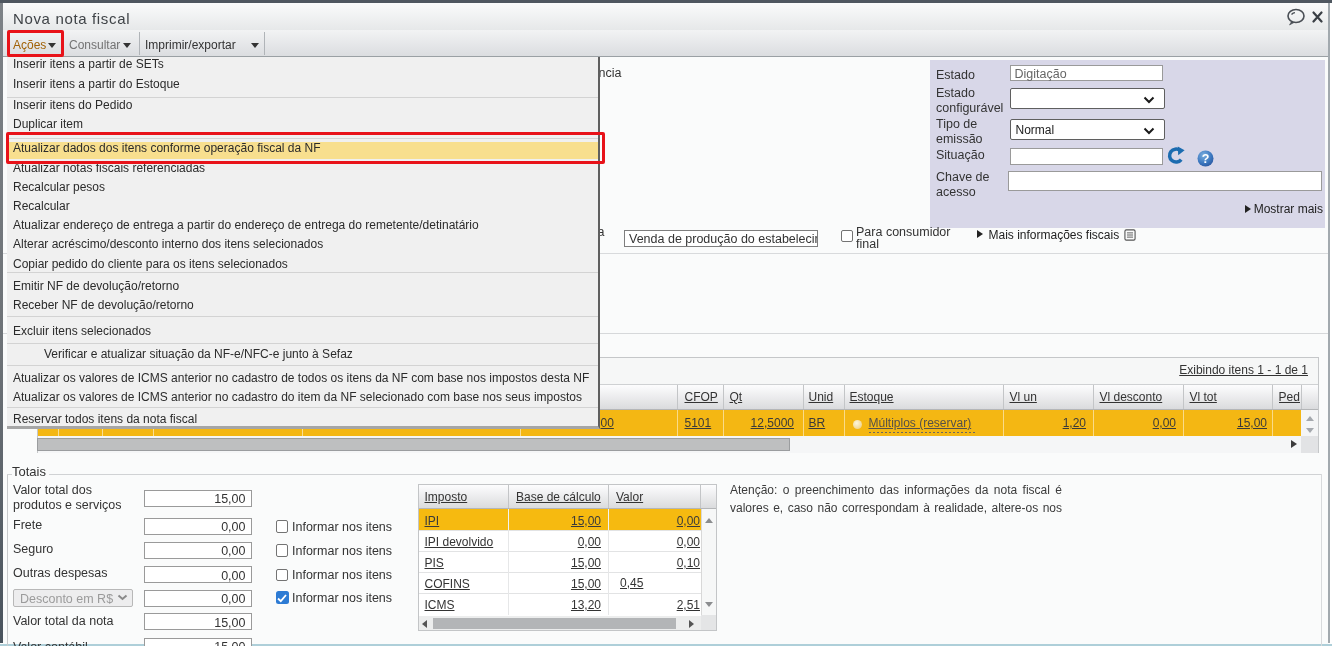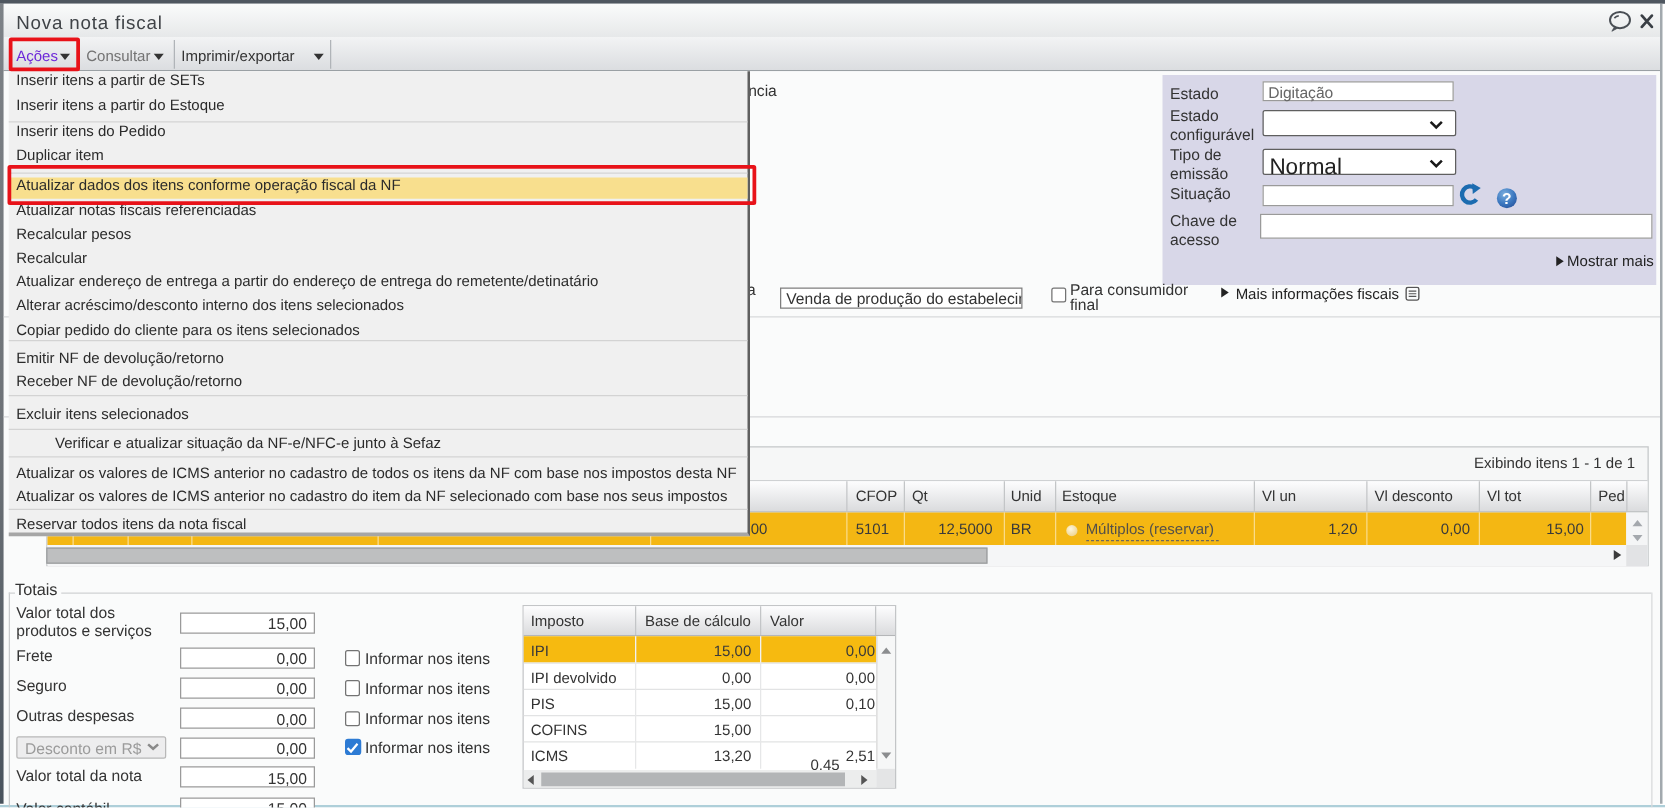--- a/index.html
+++ b/index.html
@@ -1,20 +1,20 @@
 <!DOCTYPE html>
 <html><head><meta charset="utf-8">
 <style>
 html,body{margin:0;padding:0;}
 body{width:1332px;height:646px;overflow:hidden;position:relative;
   font-family:"Liberation Sans",sans-serif;font-size:12.5px;color:#333;background:#fff;}
 .a{position:absolute;}
 .lbl{position:absolute;font-size:12.5px;color:#333;line-height:14.8px;white-space:nowrap;}
 .inp{position:absolute;background:#fff;border:1px solid #9a9a9a;box-sizing:border-box;}
-.val{position:absolute;font-size:12px;color:#333;white-space:nowrap;}
+.val{position:absolute;font-size:12px;color:#333;white-space:nowrap;text-decoration:underline;}
 .mi{position:absolute;left:13px;font-size:12px;line-height:13px;color:#2b2b2b;white-space:nowrap;z-index:52;}
 .sep{position:absolute;left:7px;width:591px;height:1px;background:#d3d3d3;z-index:52;}
 .colh{position:absolute;top:0;width:1px;height:100%;background:#c3c5c7;}
 .tri{position:absolute;width:0;height:0;}
 .cb{position:absolute;width:12.5px;height:12.5px;background:#fff;border:1px solid #737373;border-radius:2px;box-sizing:border-box;}
 </style></head>
 <body>
 
 <div class="a" style="left:0;top:0;width:1332px;height:3px;background:#4f5760;"></div>
 <div class="a" style="left:0;top:3px;width:3px;height:640px;background:linear-gradient(180deg,#7d8287 0%,#6d7277 55%,#49535d 100%);"></div>
@@ -29,21 +29,21 @@
  <path d="M5.5 13.5 L3.5 17 L8 14.5" fill="#4a4f55" stroke="#4a4f55" stroke-width="0.6"></path>
  <path d="M5.5 6.5 Q7 4.8 9 4.7" fill="none" stroke="#4a4f55" stroke-width="1.3"></path>
 </svg>
 <svg class="a" style="left:1312px;top:11px;" width="11" height="12" viewBox="0 0 11 12">
  <path d="M1.5 1.5 L9.5 10.5 M9.5 1.5 L1.5 10.5" stroke="#3a3f45" stroke-width="2.2" stroke-linecap="round"></path>
 </svg>
 
 <div class="a" style="left:3px;top:30px;width:1325px;height:26px;background:linear-gradient(180deg,#f2f3f4,#dbdde0);border-bottom:1px solid #9aa0a4;"></div>
 <div class="a" style="left:138.7px;top:32px;width:1px;height:23px;background:#b0b4b8;"></div>
 <div class="a" style="left:263.6px;top:32px;width:1px;height:23px;background:#b0b4b8;"></div>
-<div class="a" style="left:13px;top:38.6px;font-size:12px;color:#6d28d9;line-height:13px;">Ações</div>
+<div class="a" style="left:13px;top:38.6px;font-size:12px;color:#a16207;line-height:13px;">Ações</div>
 <div class="tri" style="left:48px;top:42.5px;border-left:4.5px solid transparent;border-right:4.5px solid transparent;border-top:5.5px solid #333;"></div>
 <div class="a" style="left:69px;top:38.6px;font-size:12px;color:#737373;line-height:13px;">Consultar</div>
 <div class="tri" style="left:122.5px;top:42.5px;border-left:4.5px solid transparent;border-right:4.5px solid transparent;border-top:5.5px solid #333;"></div>
 <div class="a" style="left:145px;top:38.6px;font-size:12px;color:#333;line-height:13px;">Imprimir/exportar</div>
 <div class="tri" style="left:250.5px;top:42.5px;border-left:4.5px solid transparent;border-right:4.5px solid transparent;border-top:5.5px solid #333;"></div>
 
 <div class="a" style="left:3px;top:57px;width:1325px;height:586.5px;background:#fafbfb;"></div>
 
 <div class="lbl" style="left:598.5px;top:65.5px;">ncia</div>
 <div class="lbl" style="left:597.5px;top:225.3px;">a</div>
@@ -53,21 +53,21 @@
 <div class="inp" style="left:1009.5px;top:64.5px;width:153.5px;height:16.5px;">
     <span style="position:absolute;left:4px;top:1px;font-size:12.5px;color:#666;">Digitação</span>
   </div>
 <div class="lbl" style="left:936px;top:86.4px;">Estado<br>configurável</div>
 <div class="inp" style="left:1009.5px;top:88px;width:155px;height:21px;border:1px solid #5f5f5f;border-radius:2px;"></div>
 <svg class="a" style="left:1143px;top:95.5px;" width="12" height="8" viewBox="0 0 12 8">
     <path d="M1.5 1.5 L6 6 L10.5 1.5" fill="none" stroke="#1a1a1a" stroke-width="2"></path>
   </svg>
 <div class="lbl" style="left:936px;top:117.3px;">Tipo de<br>emissão</div>
 <div class="inp" style="left:1009.5px;top:119px;width:155px;height:21px;border:1px solid #5f5f5f;border-radius:2px;">
-    <span style="position:absolute;left:5px;top:3px;font-size:18px;color:#222;">Normal</span>
+    <span style="position:absolute;left:5px;top:3px;font-size:12px;color:#222;">Normal</span>
   </div>
 <svg class="a" style="left:1143px;top:126.5px;" width="12" height="8" viewBox="0 0 12 8">
     <path d="M1.5 1.5 L6 6 L10.5 1.5" fill="none" stroke="#1a1a1a" stroke-width="2"></path>
   </svg>
 <div class="lbl" style="left:936px;top:147.9px;">Situação</div>
 <div class="inp" style="left:1009.5px;top:147.5px;width:153.5px;height:17.5px;"></div>
 <svg class="a" style="left:1166.5px;top:145.5px;" width="19" height="19" viewBox="0 0 19 19">
  <path d="M14.2 13.6 A 6.5 6.5 0 1 1 13.0 4.4" fill="none" stroke="#1c6cb0" stroke-width="3.5"></path>
  <path d="M10.8 0.5 L17.6 4.3 L11.2 9.2 Z" fill="#1c6cb0"></path>
 </svg>
@@ -222,21 +222,21 @@
 <div class="val" style="left:424.5px;top:534.6px;">IPI devolvido</div>
 <div class="val" style="left:521px;top:534.6px;width:80px;text-align:right;">0,00</div>
 <div class="val" style="left:620px;top:534.6px;width:80px;text-align:right;">0,00</div>
 <div class="a" style="left:418.5px;top:551px;width:282px;height:1px;background:#e2e3e4;"></div>
 <div class="val" style="left:424.5px;top:555.7px;">PIS</div>
 <div class="val" style="left:521px;top:555.7px;width:80px;text-align:right;">15,00</div>
 <div class="val" style="left:620px;top:555.7px;width:80px;text-align:right;">0,10</div>
 <div class="a" style="left:418.5px;top:572.1px;width:282px;height:1px;background:#e2e3e4;"></div>
 <div class="val" style="left:424.5px;top:576.8px;">COFINS</div>
 <div class="val" style="left:521px;top:576.8px;width:80px;text-align:right;">15,00</div>
-<div class="val" style="left:620px;top:605px;width:80px;text-align:center;">0,45</div>
+<div class="val" style="left:620px;top:576px;width:80px;text-align:left;">0,45</div>
 <div class="a" style="left:418.5px;top:593.2px;width:282px;height:1px;background:#e2e3e4;"></div>
 <div class="val" style="left:424.5px;top:597.9px;">ICMS</div>
 <div class="val" style="left:521px;top:597.9px;width:80px;text-align:right;">13,20</div>
 <div class="val" style="left:620px;top:597.9px;width:80px;text-align:right;">2,51</div>
 <div class="a" style="left:418.5px;top:530.1px;width:282px;height:1px;background:#e2e3e4;"></div>
 <div class="a" style="left:508px;top:509px;width:1px;height:105.6px;background:#e6e7e8;"></div>
 <div class="a" style="left:608px;top:509px;width:1px;height:105.6px;background:#e6e7e8;"></div>
 <div class="a" style="left:508px;top:509px;width:1px;height:21.1px;background:rgba(255,255,255,0.45);"></div>
 <div class="a" style="left:608px;top:509px;width:1px;height:21.1px;background:rgba(255,255,255,0.45);"></div>
 
@@ -244,20 +244,22 @@
 <div class="tri" style="left:704.5px;top:517.5px;border-left:4px solid transparent;border-right:4px solid transparent;border-bottom:5px solid #8b8d8f;"></div>
 <div class="tri" style="left:704.5px;top:601.5px;border-left:4px solid transparent;border-right:4px solid transparent;border-top:5px solid #8b8d8f;"></div>
 
 <div class="a" style="left:418.5px;top:616.2px;width:282px;height:13.8px;background:#eceded;"></div>
 <div class="a" style="left:700.5px;top:614.8px;width:15px;height:15.2px;background:#e4e5e6;"></div>
 <div class="tri" style="left:421.5px;top:619.5px;border-top:4px solid transparent;border-bottom:4px solid transparent;border-right:5px solid #555;"></div>
 <div class="a" style="left:432.5px;top:617.6px;width:243px;height:11px;background:#b3b5b7;"></div>
 <div class="tri" style="left:688.5px;top:619.5px;border-top:4px solid transparent;border-bottom:4px solid transparent;border-left:5px solid #555;"></div>
 
 <div class="a" id="warn" style="left:730px;top:480.5px;width:332px;font-size:12px;color:#3b3b3b;">
+ <div style="text-align:justify;text-align-last:justify;height:18px;line-height:18px;">Atenção: o preenchimento das informações da nota fiscal é</div>
+ <div style="text-align:justify;text-align-last:justify;height:18px;line-height:18px;">valores e, caso não correspondam à realidade, altere-os nos</div>
 </div>
 
 <div class="a" style="left:7px;top:57px;width:591px;height:368.7px;background:#f0f0f0;border-right:2px solid #5f5f5f;border-bottom:3px solid #a6a6a6;z-index:50;"></div>
 <div class="mi" style="top:58.0px;">Inserir itens a partir de SETs</div>
 <div class="mi" style="top:77.5px;">Inserir itens a partir do Estoque</div>
 <div class="sep" style="top:97.4px;"></div>
 <div class="mi" style="top:98.7px;">Inserir itens do Pedido</div>
 <div class="mi" style="top:118.3px;">Duplicar item</div>
 <div class="sep" style="top:138.4px;"></div>
 <div class="a" style="left:7px;top:141.5px;width:591px;height:17.7px;background:#f8df8e;z-index:51;"></div>

